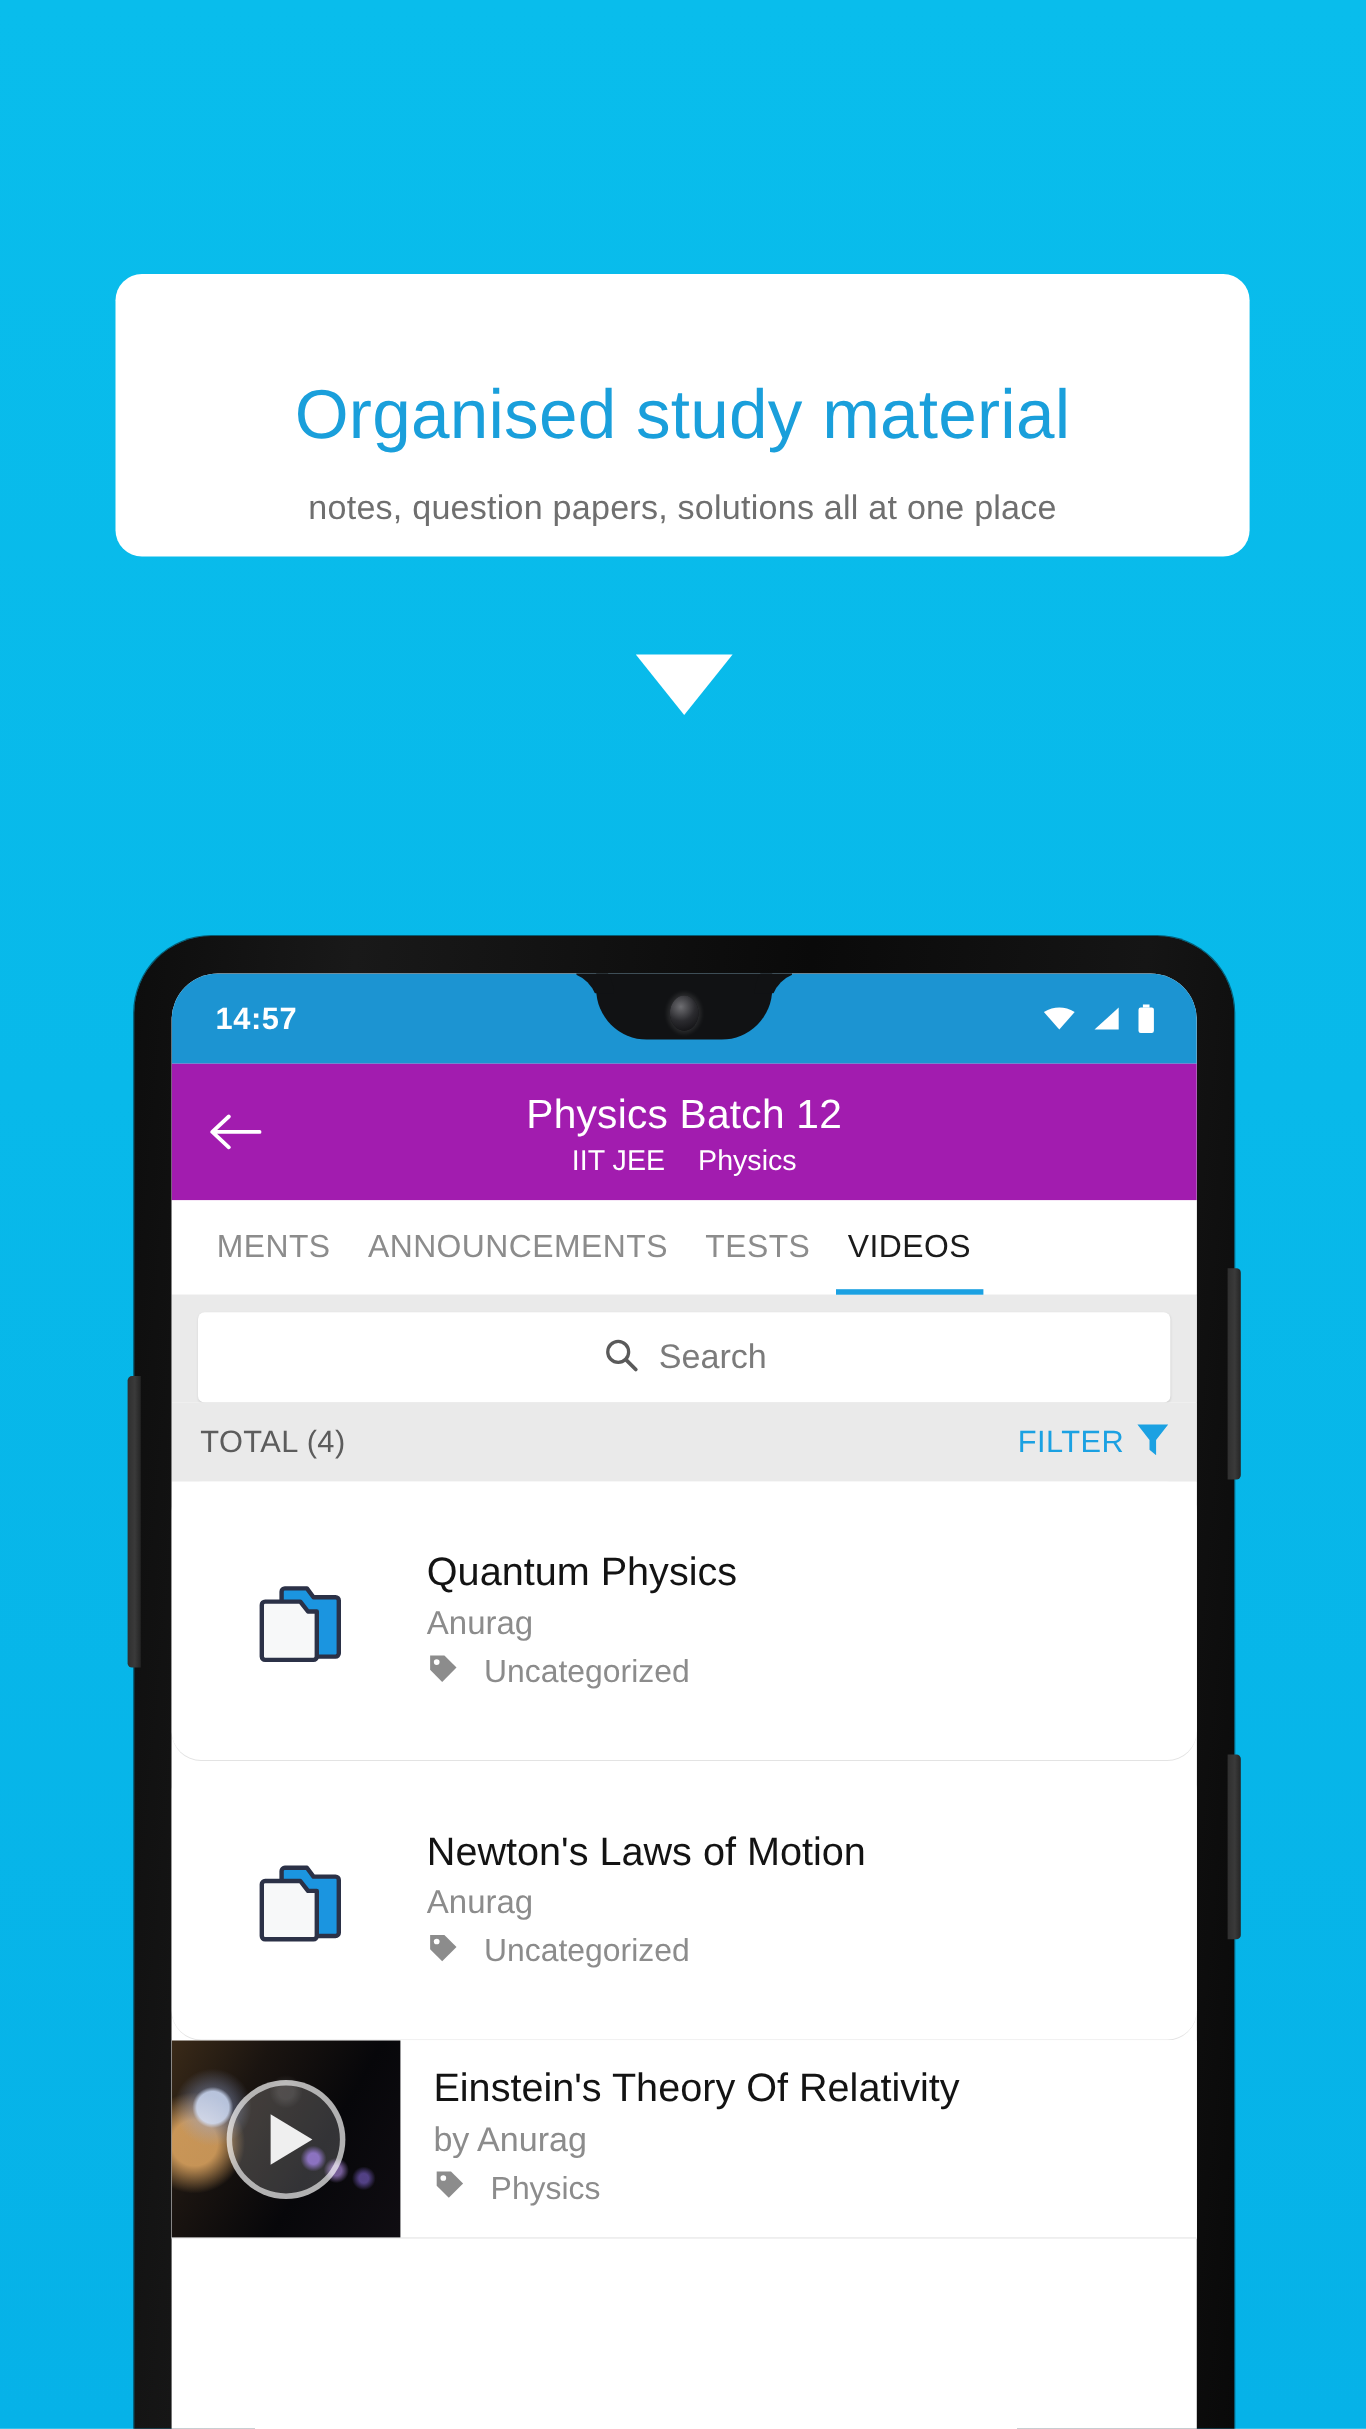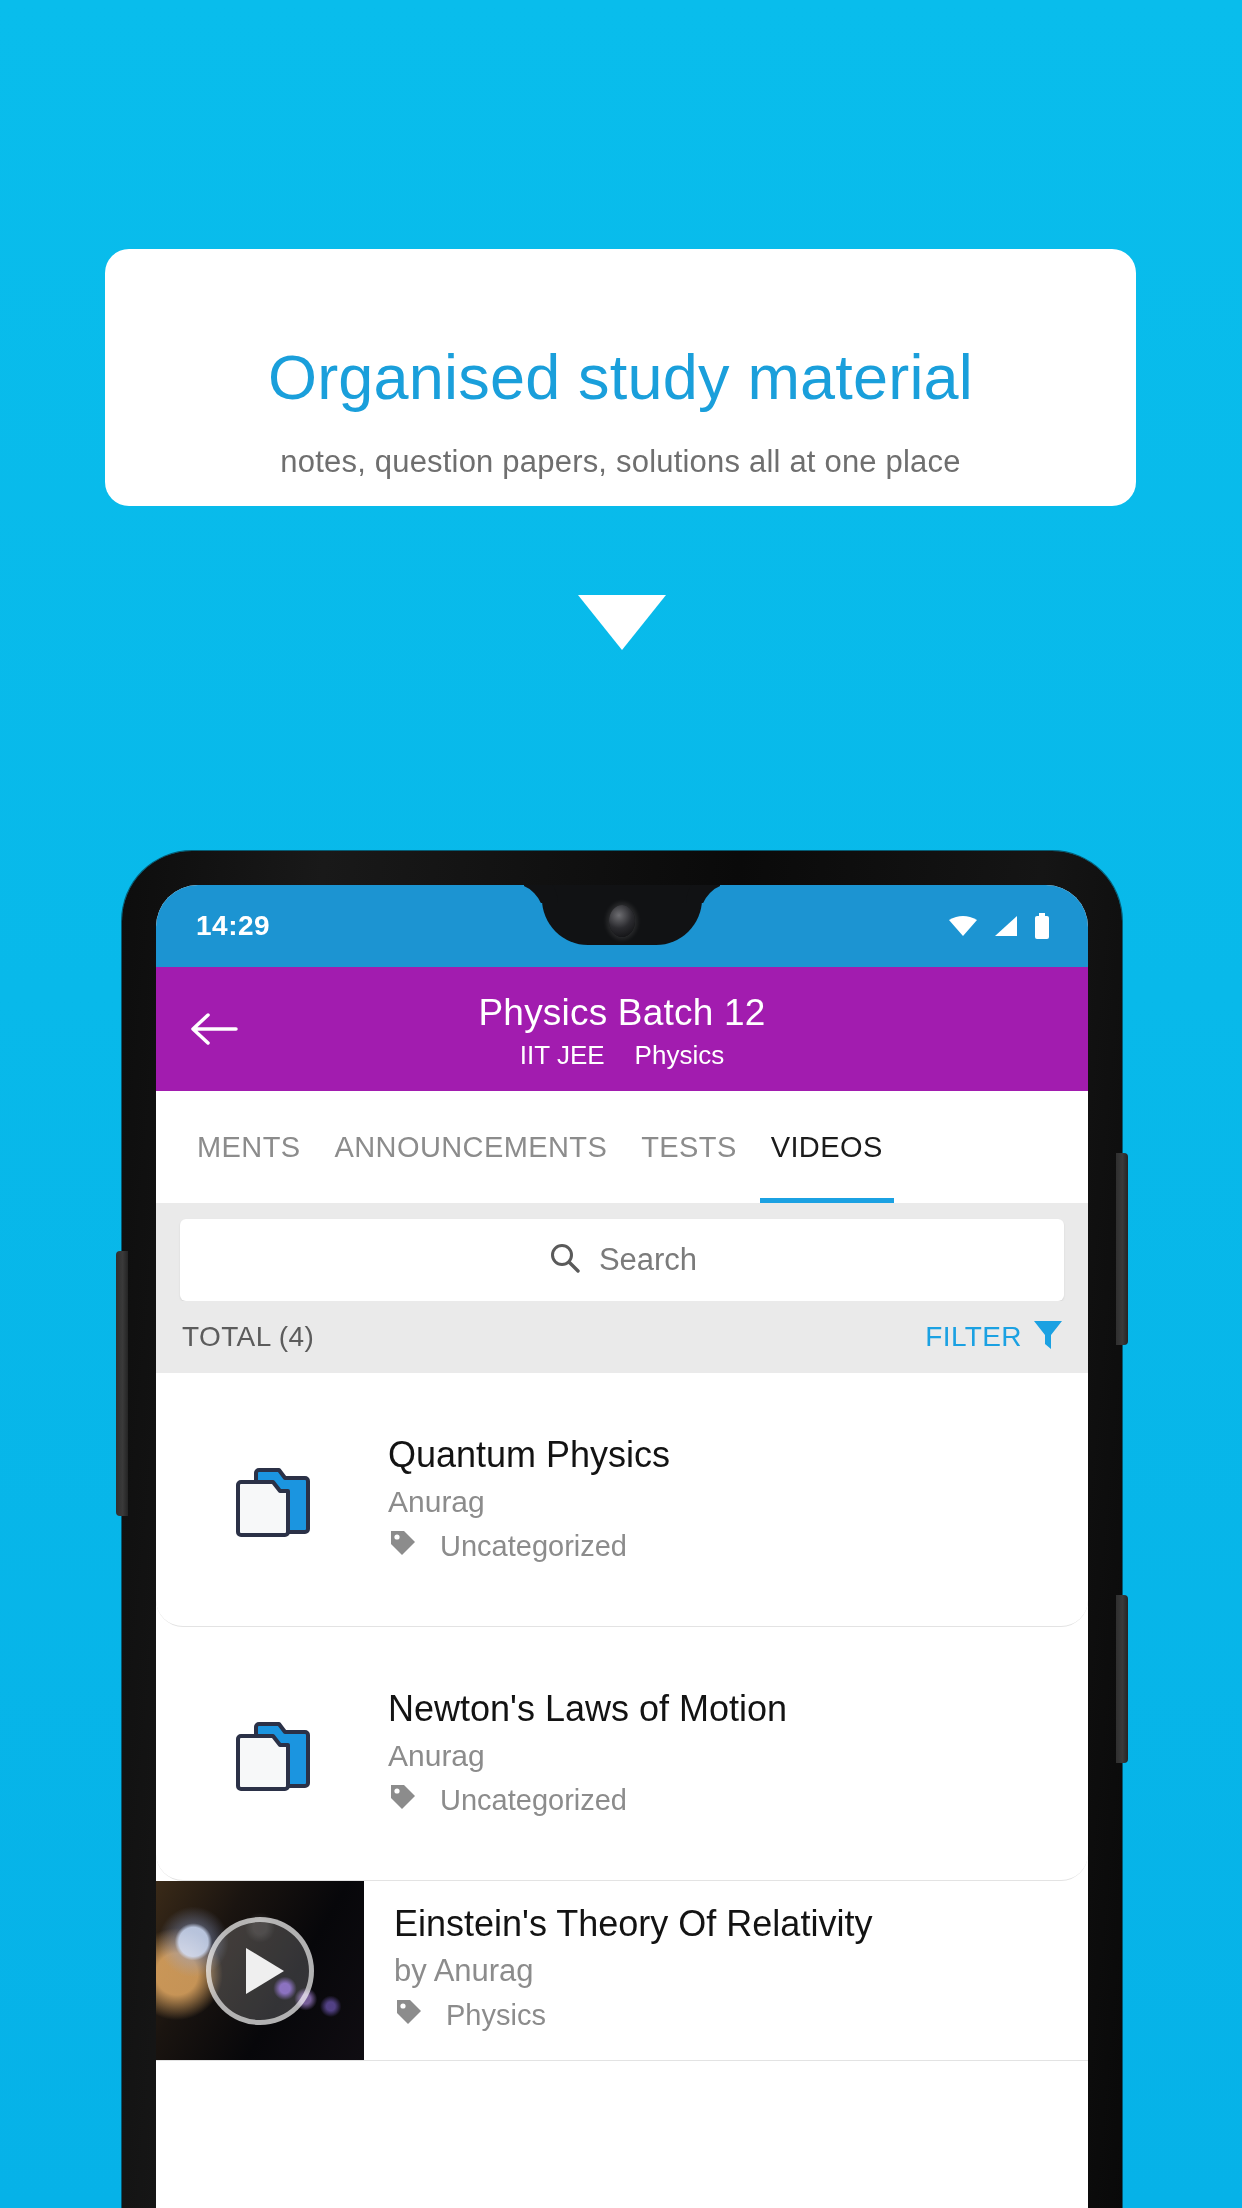--- a/index.html
+++ b/index.html
@@ -135,21 +135,21 @@
   }
   .appbar-texts { width:100%; text-align:center; padding-top:4px; }
   .appbar-title { color:#fff; font-size:37px; font-weight:400; letter-spacing:.2px; }
   .appbar-sub {
     color:#ffffff; font-size:26px; font-weight:400;
     margin-top:6px; display:flex; justify-content:center; gap:30px;
   }
 
   
   .tabs {
-    height:112px;
+    height:86px;
     background:#fff;
     display:flex;
     align-items:stretch;
     padding-left:24px;
     box-shadow:0 1px 0 rgba(0,0,0,.07);
   }
   .tab {
     display:flex; align-items:center;
     padding:0 17px;
     font-size:29px;
@@ -253,21 +253,21 @@
 
   <div class="btn-side btn-left-1"></div>
   <div class="btn-side btn-right-1"></div>
   <div class="btn-side btn-right-2"></div>
 
   <div class="screen">
 
     <div class="statusbar">
       <div class="notch"></div>
       <div class="cam"></div>
-      <div class="status-time">14:29</div>
+      <div class="status-time">14:57</div>
       <div class="status-icons">
         <span>
           <svg width="30" height="24" viewBox="0 0 30 24">
               <path d="M1 6 Q15 -2 29 6 L15 22 Z" fill="#fff"></path>
             </svg>
         </span>
         <span>
           <svg width="26" height="24" viewBox="0 0 26 24">
               <path d="M24 2 L24 22 L2 22 Z" fill="#fff"></path>
             </svg>

